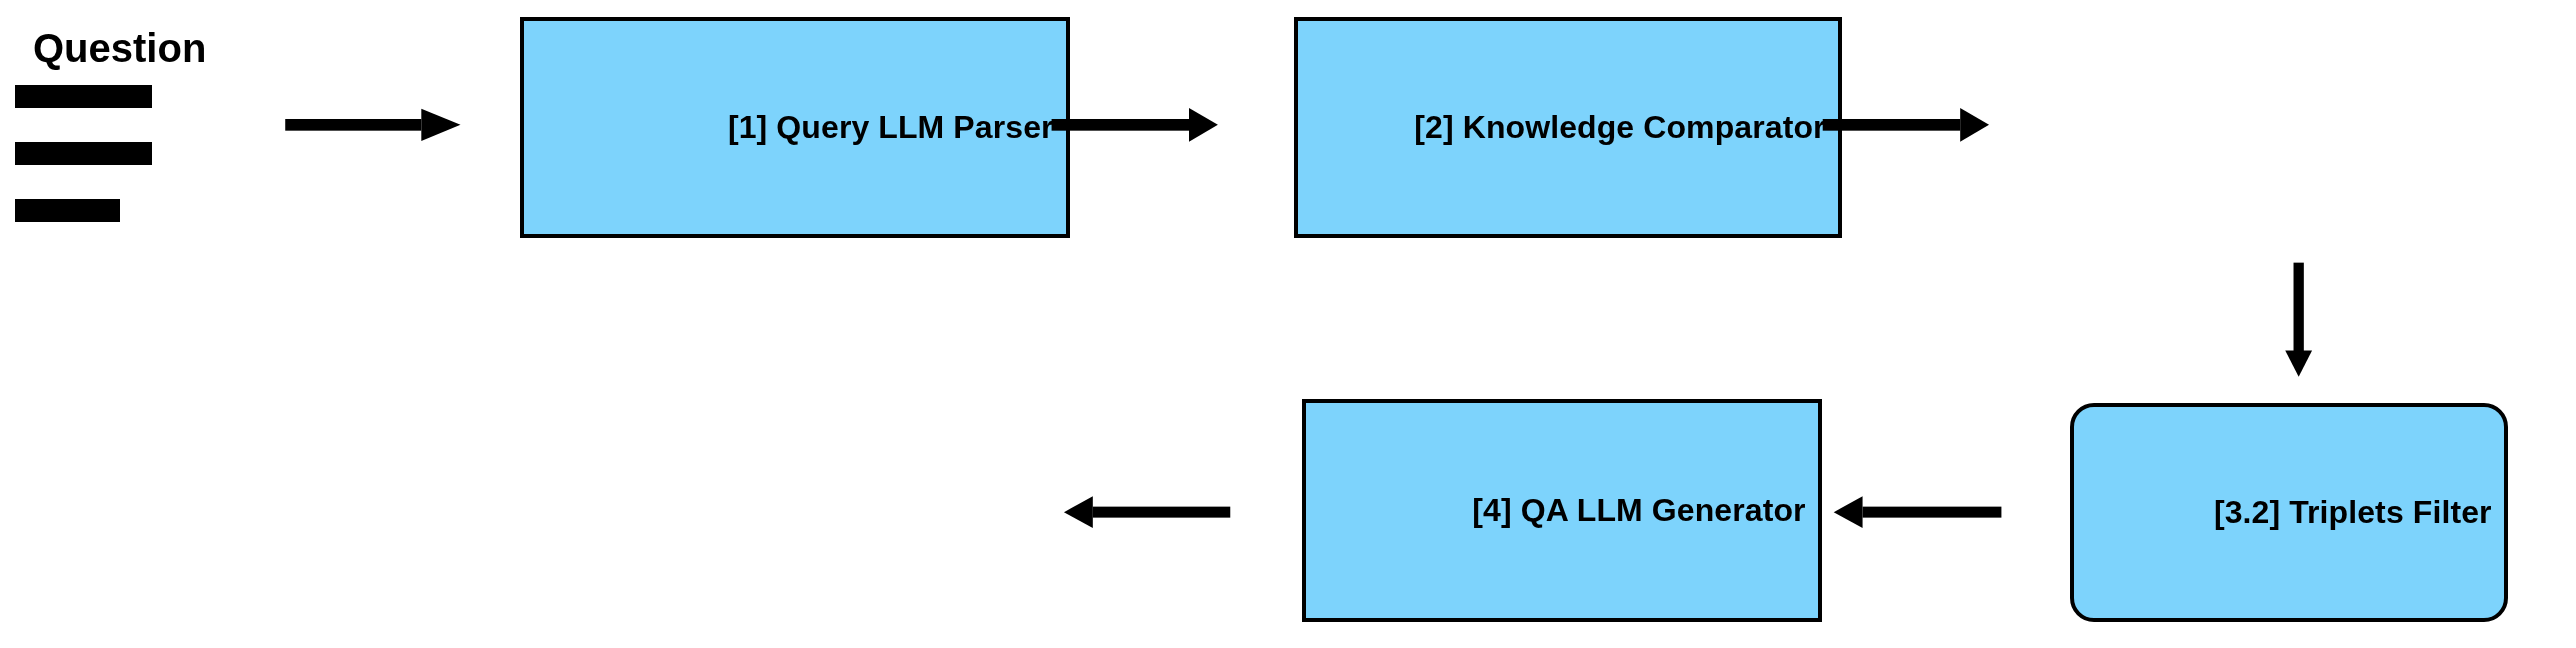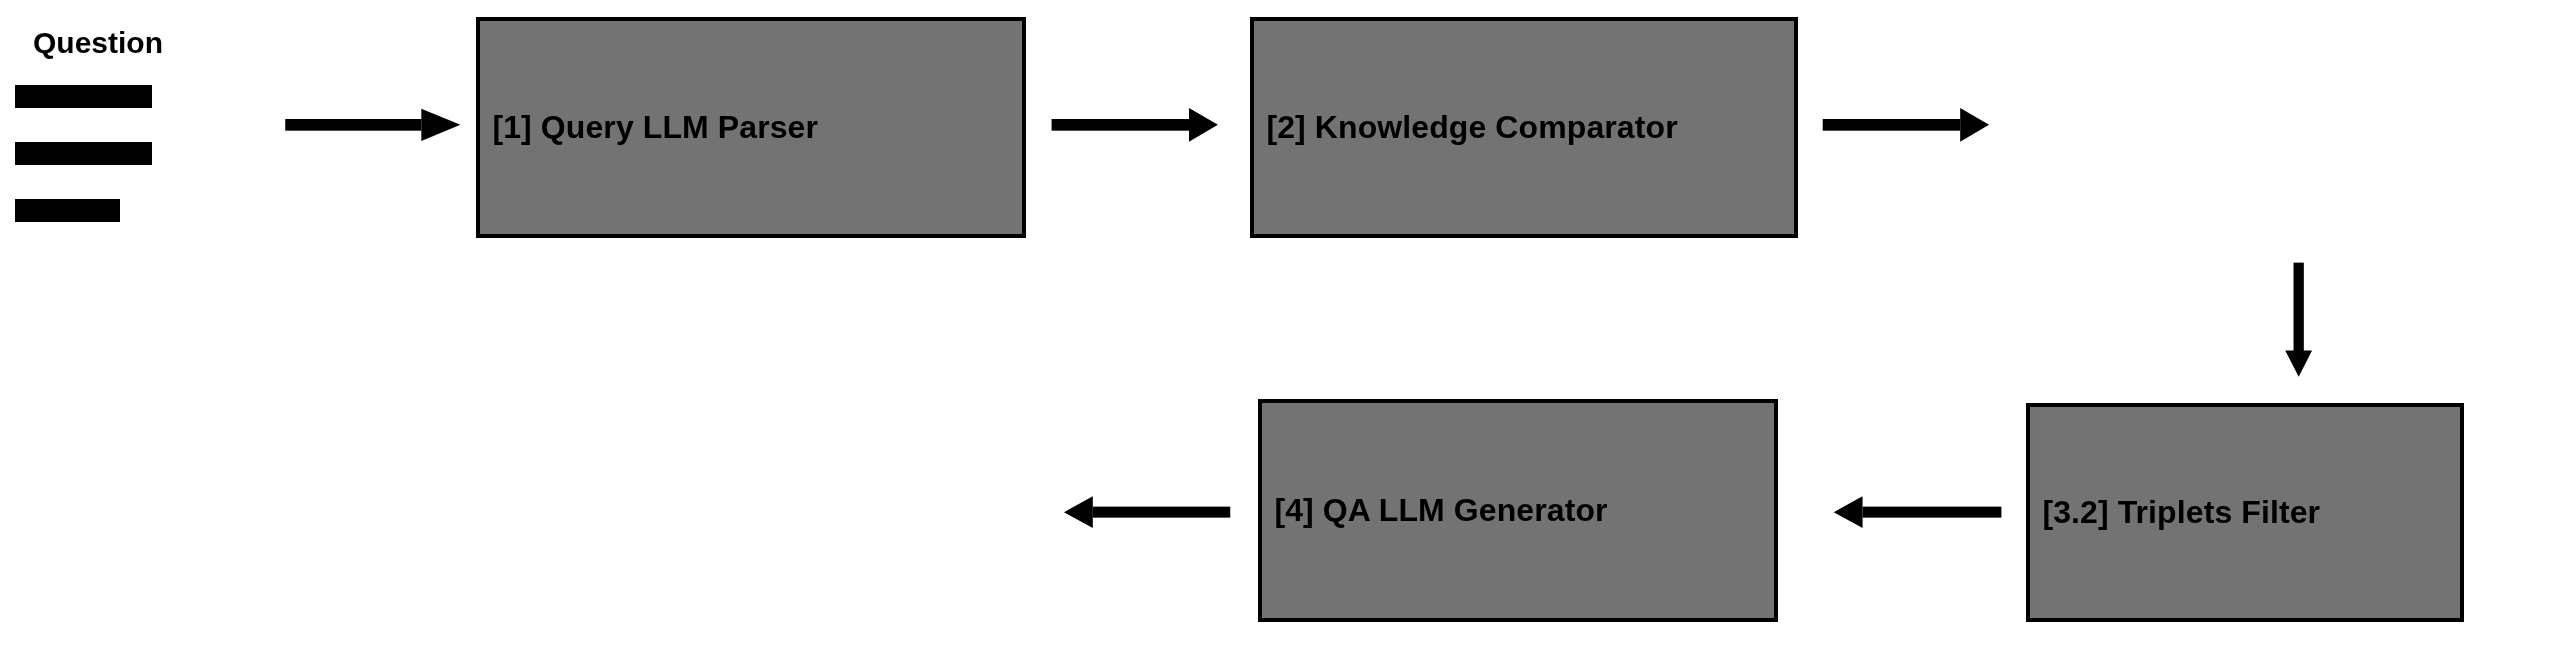--- a/index.html
+++ b/index.html
@@ -4,49 +4,50 @@
 <style>
   html,body{margin:0;padding:0;background:#ffffff;}
   body{width:2576px;height:649px;position:relative;overflow:hidden;
        font-family:"Liberation Sans","DejaVu Sans",sans-serif;
        -webkit-font-smoothing:antialiased;}
   .stage{position:absolute;left:0;top:0;width:2576px;height:649px;background:#fff;}
 
   
   .node{
     position:absolute;
-    background:#737373;
+    background:#7dd3fc;
     border:4.1px solid #000000;
     box-sizing:border-box;
     display:flex;
     align-items:center;
-    justify-content:flex-start;
+    justify-content:flex-end;
     text-align:center;
+    margin-left:44px;
   }
   .node .node-label{
     font-size:32px;
     font-weight:bold;
     color:#000;
     line-height:1.22;
     letter-spacing:0.1px;
     padding:0 12.4px;
     white-space:pre-line;
   }
 
   #node-query-parser      {left:476px; top:17px;  width:550px;  height:221px;}
   #node-knowledge-comp    {left:1250px;top:17px;  width:548px;  height:221px;}
   #node-graph-retriever   {left:2024px;top:17px;  width:543px;  height:225px;}
-  #node-triplets-filter   {left:2026px;top:403px; width:438px;  height:219px;}
+  #node-triplets-filter   {left:2026px;top:403px; width:438px;  height:219px;border-radius:24px;}
   #node-qa-generator      {left:1258px;top:399px; width:520px;  height:223px;}
 
   
   .io-block{position:absolute;}
   .io-title{
     position:absolute;
-    font-size:30px;
+    font-size:40px;
     font-weight:bold;
     color:#000;
     white-space:nowrap;
   }
   .io-bar{position:absolute;background:#000000;}
 
   #io-question{left:0;top:0;width:289px;height:247px;}
   #question-title{left:33px;top:26px;}
   #q-bar-0{left:15px;top:85px;width:137px;height:23.4px;}
   #q-bar-1{left:15px;top:142px;width:137px;height:23.4px;}

